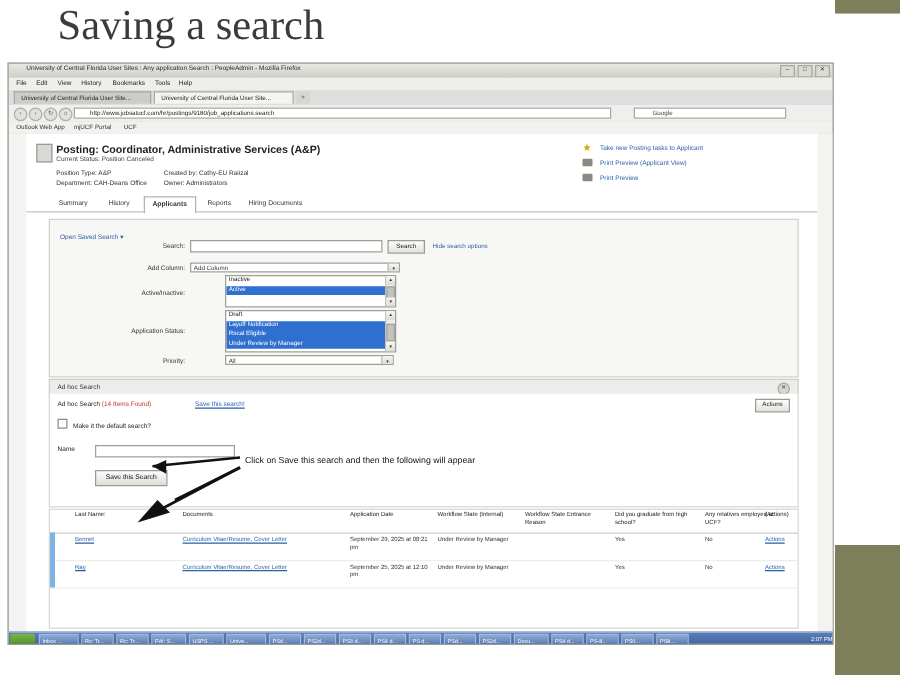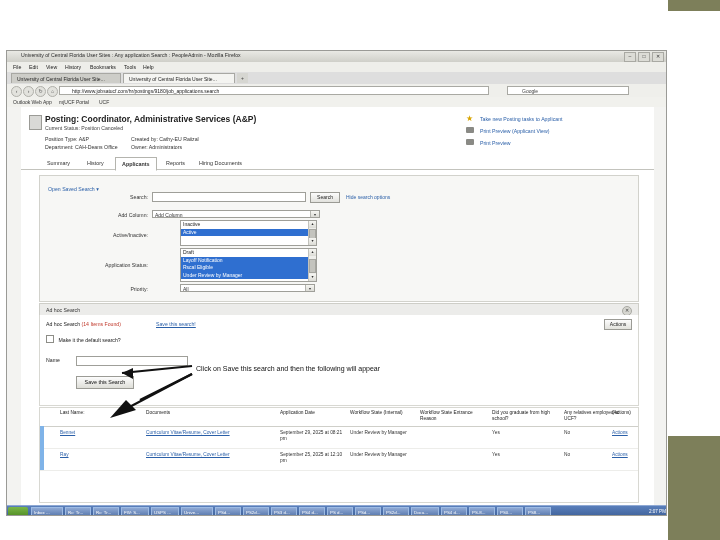--- a/index.html
+++ b/index.html
@@ -118,20 +118,21 @@
 <body>
 
 <div class="slide">
 
   <div class="right-band">
     <div class="seg1"></div>
     <div class="seg2"></div>
     <div class="seg3"></div>
   </div>
 
+  <div class="slide-title">Saving a search</div>
 
   <div class="shot">
 
     <div class="ff-title">
       <div class="t">University of Central Florida User Sites : Any application Search : PeopleAdmin - Mozilla Firefox</div>
       <div class="winbtns">
         <i>–</i>
         <i>□</i>
         <i>✕</i>
       </div>

